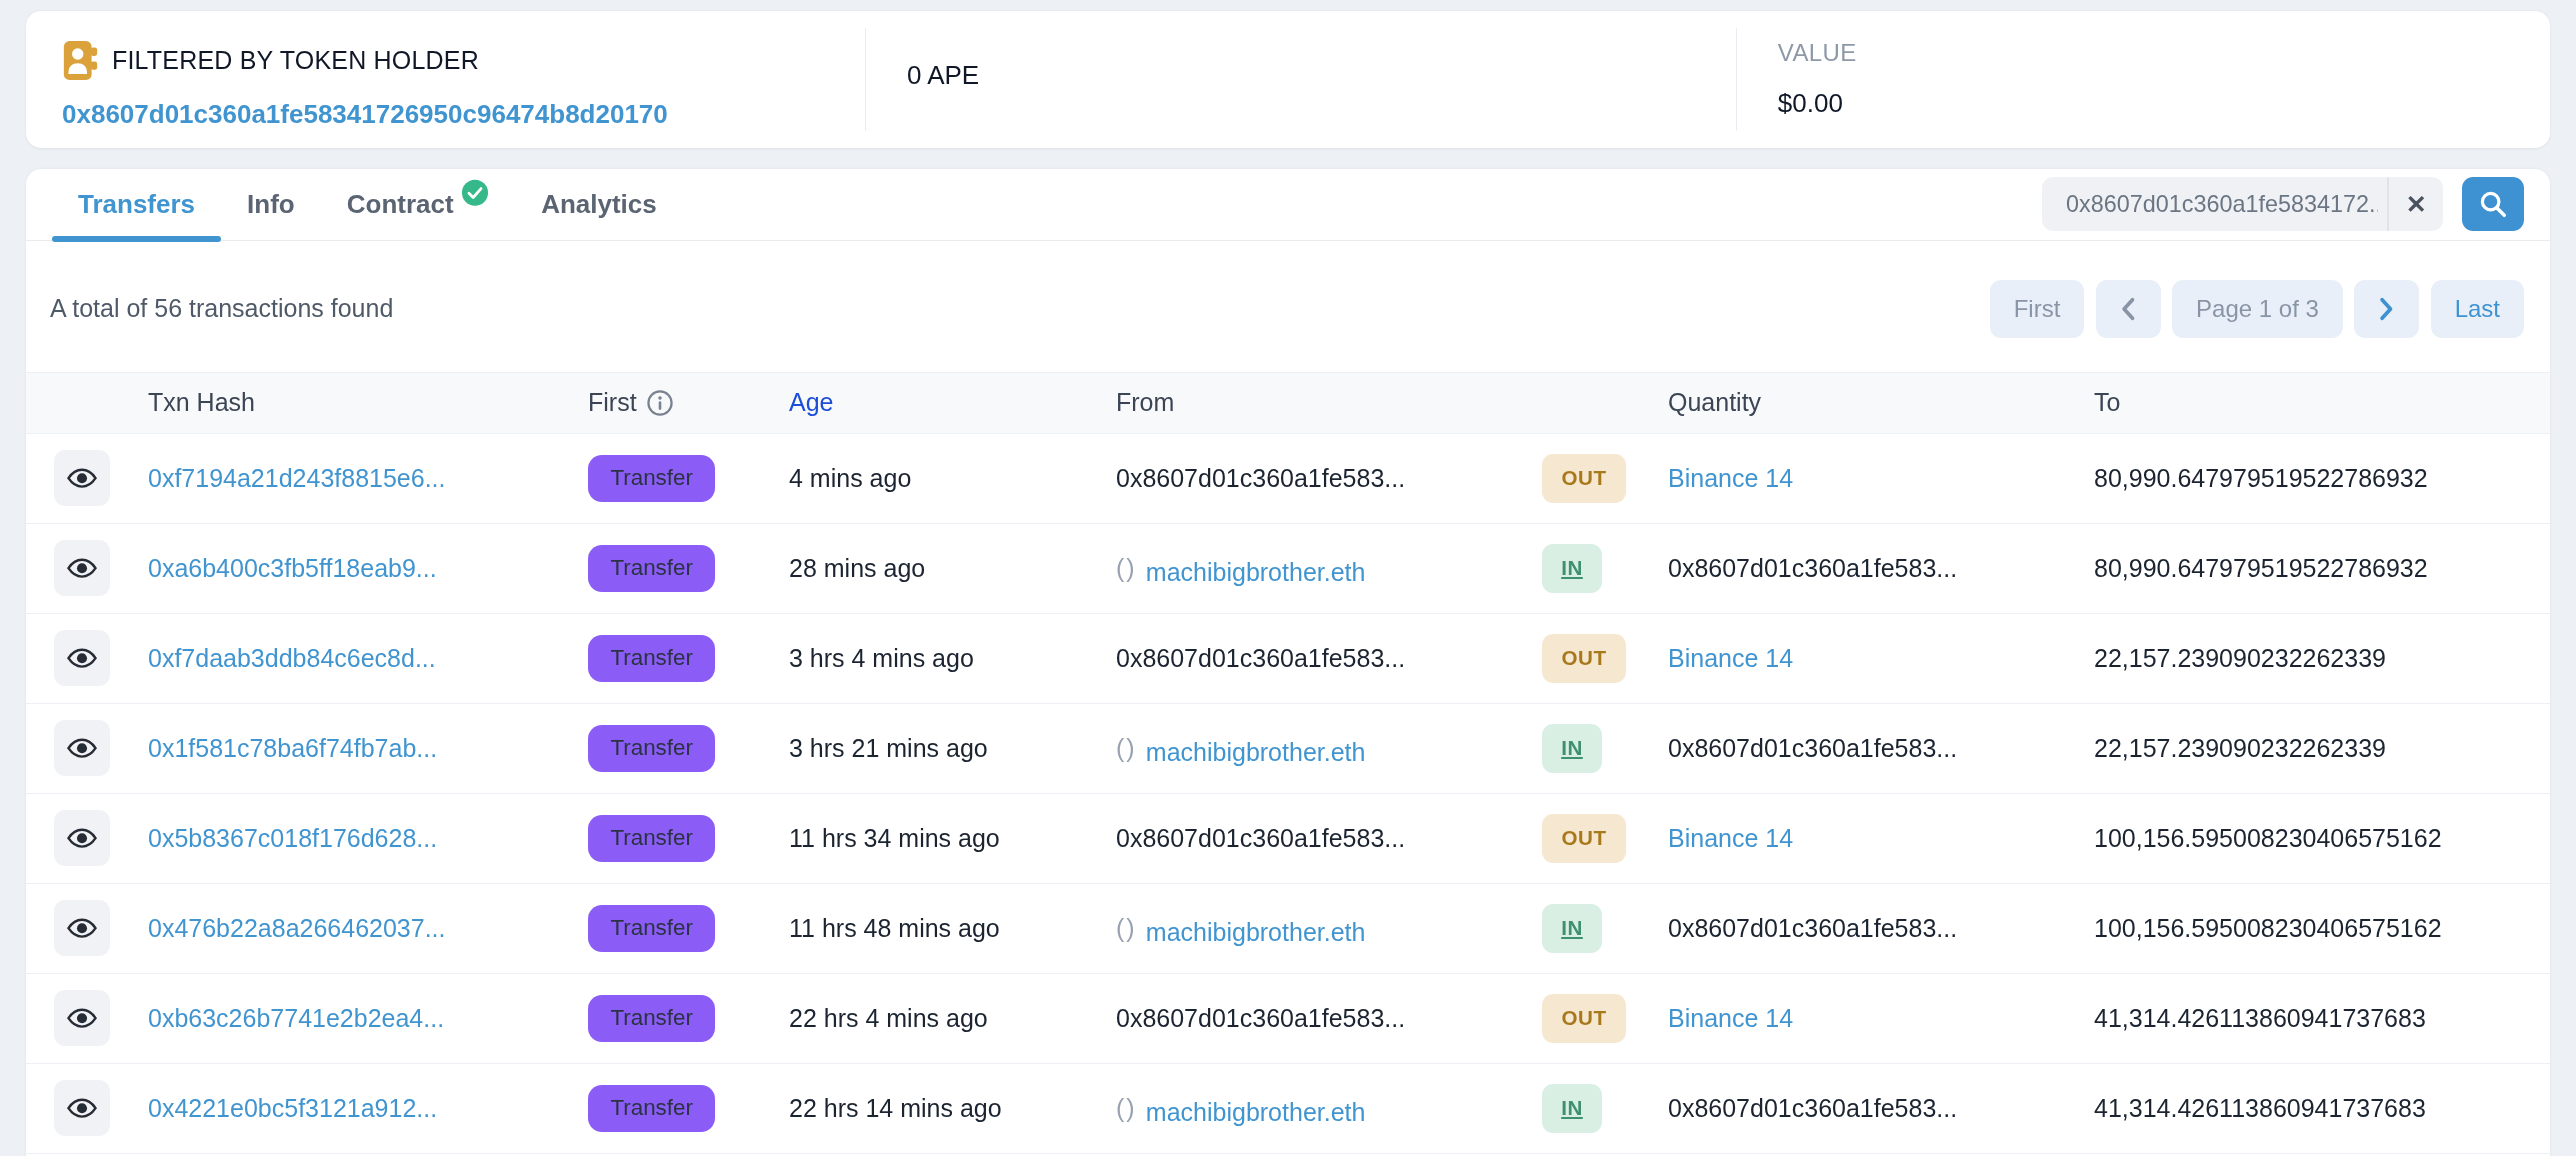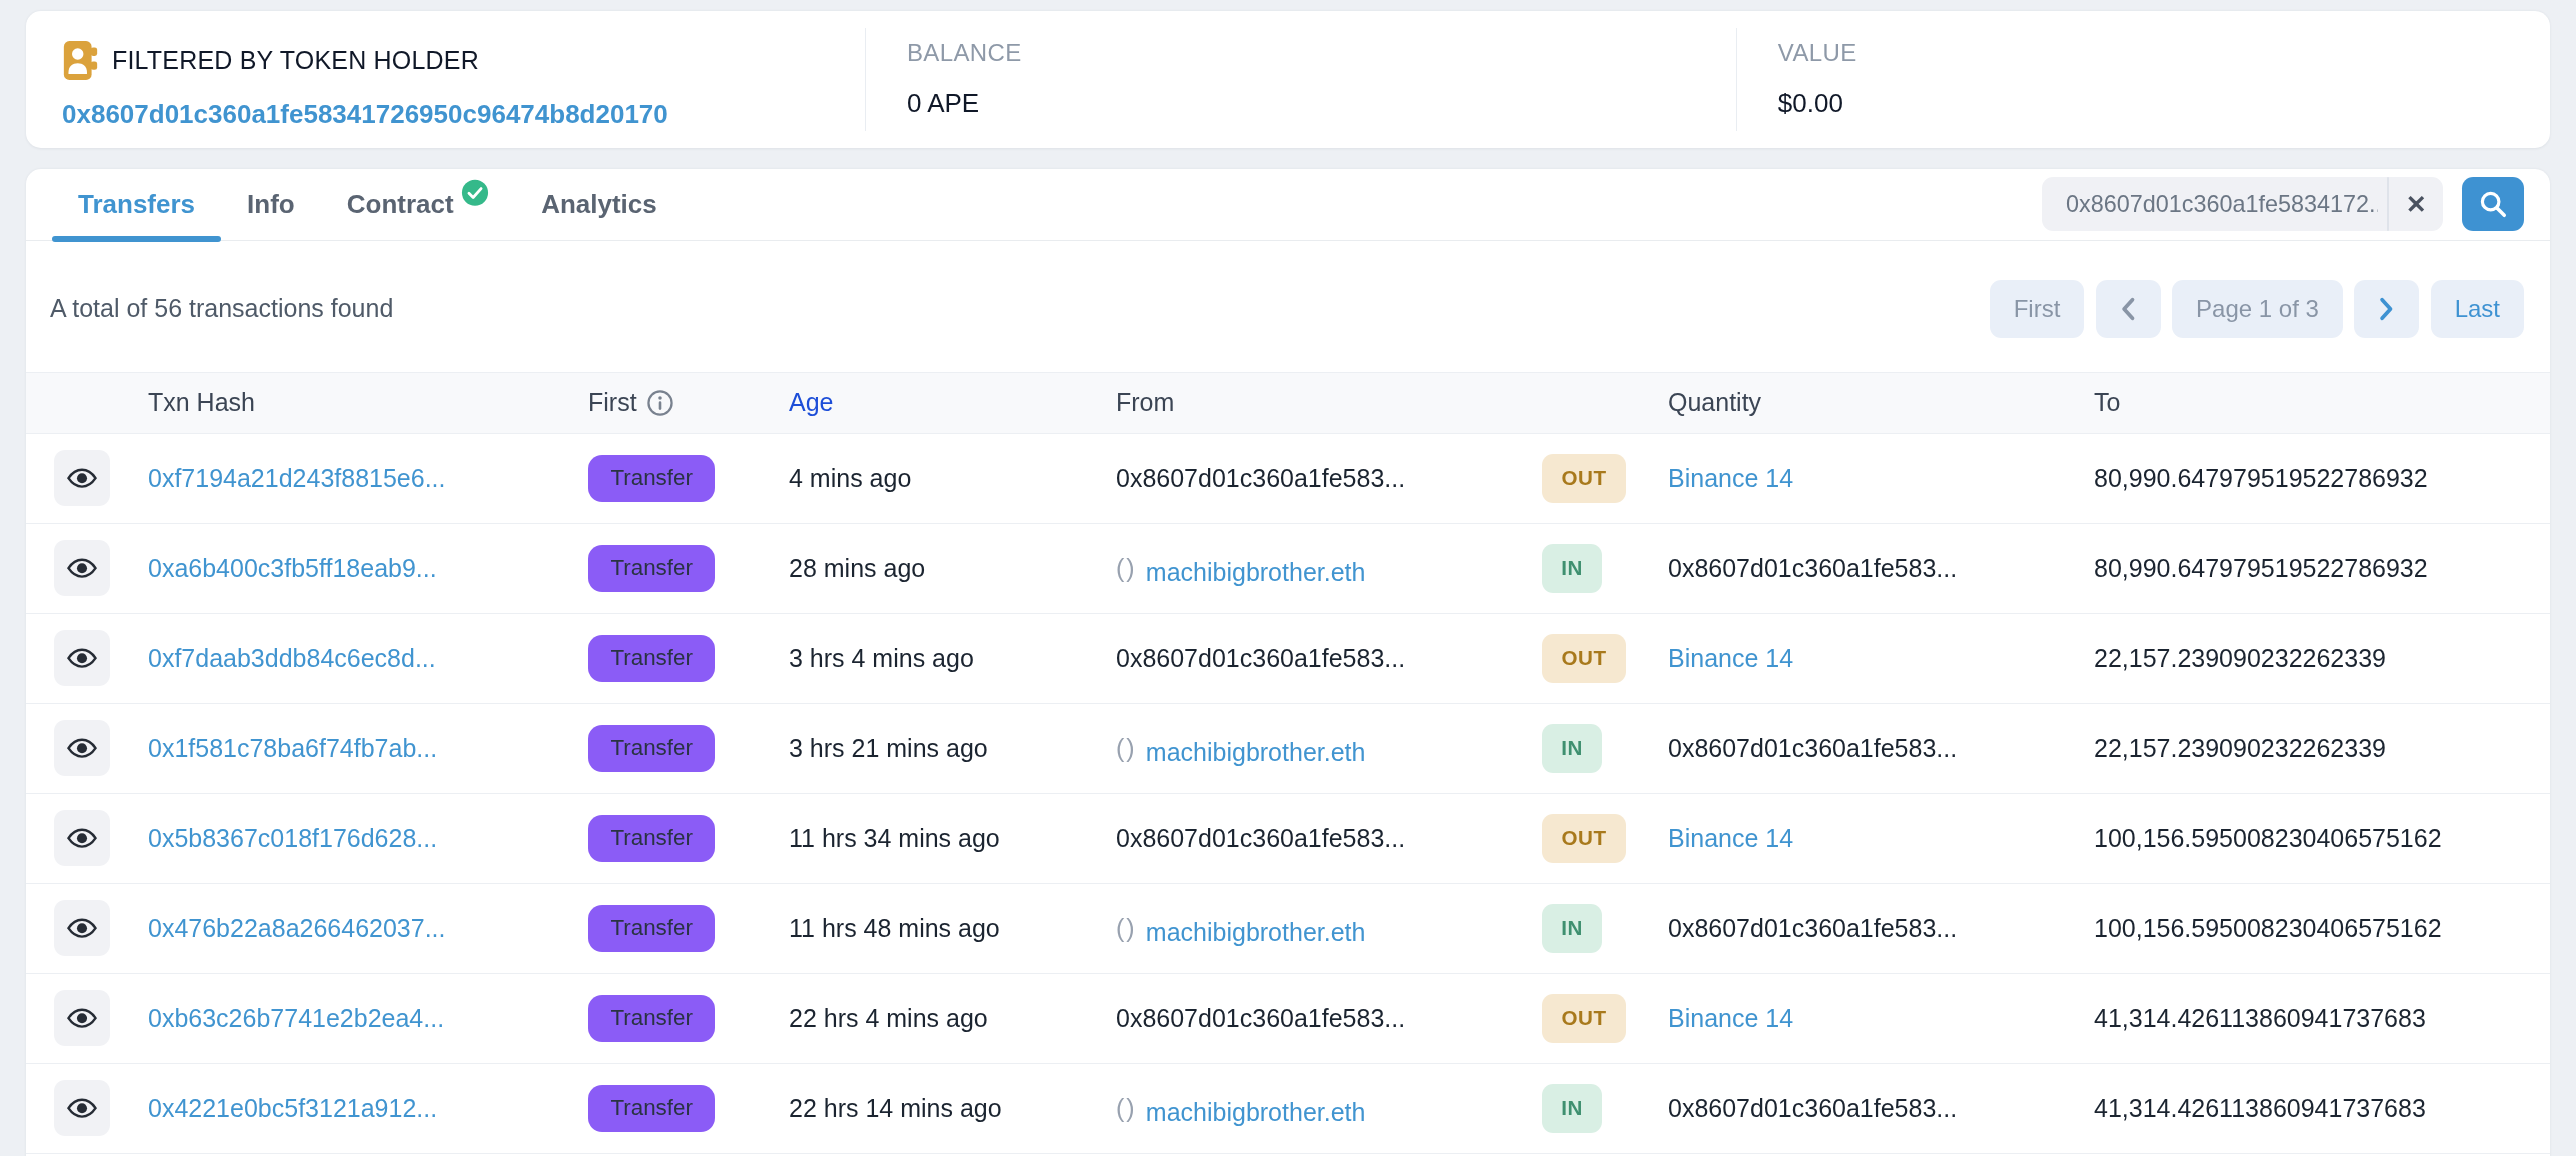--- a/index.html
+++ b/index.html
@@ -119,21 +119,21 @@
   }
   .badge-method {
     display:inline-block; background:#8b5cf6; color:#2a3342;
     border-radius:14px; padding:10.3px 22.4px; font-size:22.4px;
   }
   .dir {
     display:inline-flex; align-items:center; justify-content:center;
     height:49px; border-radius:11.2px; font-weight:700; font-size:20.6px; letter-spacing:0.5px;
   }
   .dir.out { width:84px; background:#f6e8d0; color:#a8791c; }
-  .dir.in  { width:60px; background:#d9efe4; color:#3f9070; }
+  .dir.in  { width:60px; background:#d9efe4; color:#3f9070;text-decoration:underline; }
   .fromwrap { display:flex; align-items:center; }
   .ensicon { color:#98a1af; font-size:25px; letter-spacing:1.9px; margin-right:9.4px; }
 </style>
 </head>
 <body>
 
 <div class="page">
 
   <section class="card filter-card">
     <div class="fc-col fc-holder">
@@ -146,21 +146,20 @@
             <circle cx="17" cy="16" r="6.2" fill="#ffffff"></circle>
             <path d="M7 36 c0-7 4.5-10 10-10 s10 3 10 10 v1.5 H7 z" fill="#ffffff"></path>
           </svg>
         </span>
         <span class="fc-title">FILTERED BY TOKEN HOLDER</span>
       </div>
       <a class="address-link">0x8607d01c360a1fe58341726950c96474b8d20170</a>
     </div>
     <div class="vdiv"></div>
     <div class="fc-col fc-balance">
-      <div class="fc-label">BALANCE</div>
       <div class="fc-bigval">0 APE</div>
     </div>
     <div class="vdiv"></div>
     <div class="fc-col fc-value">
       <div class="fc-label">VALUE</div>
       <div class="fc-bigval">$0.00</div>
     </div>
   </section>
 
   <section class="card main-card">

